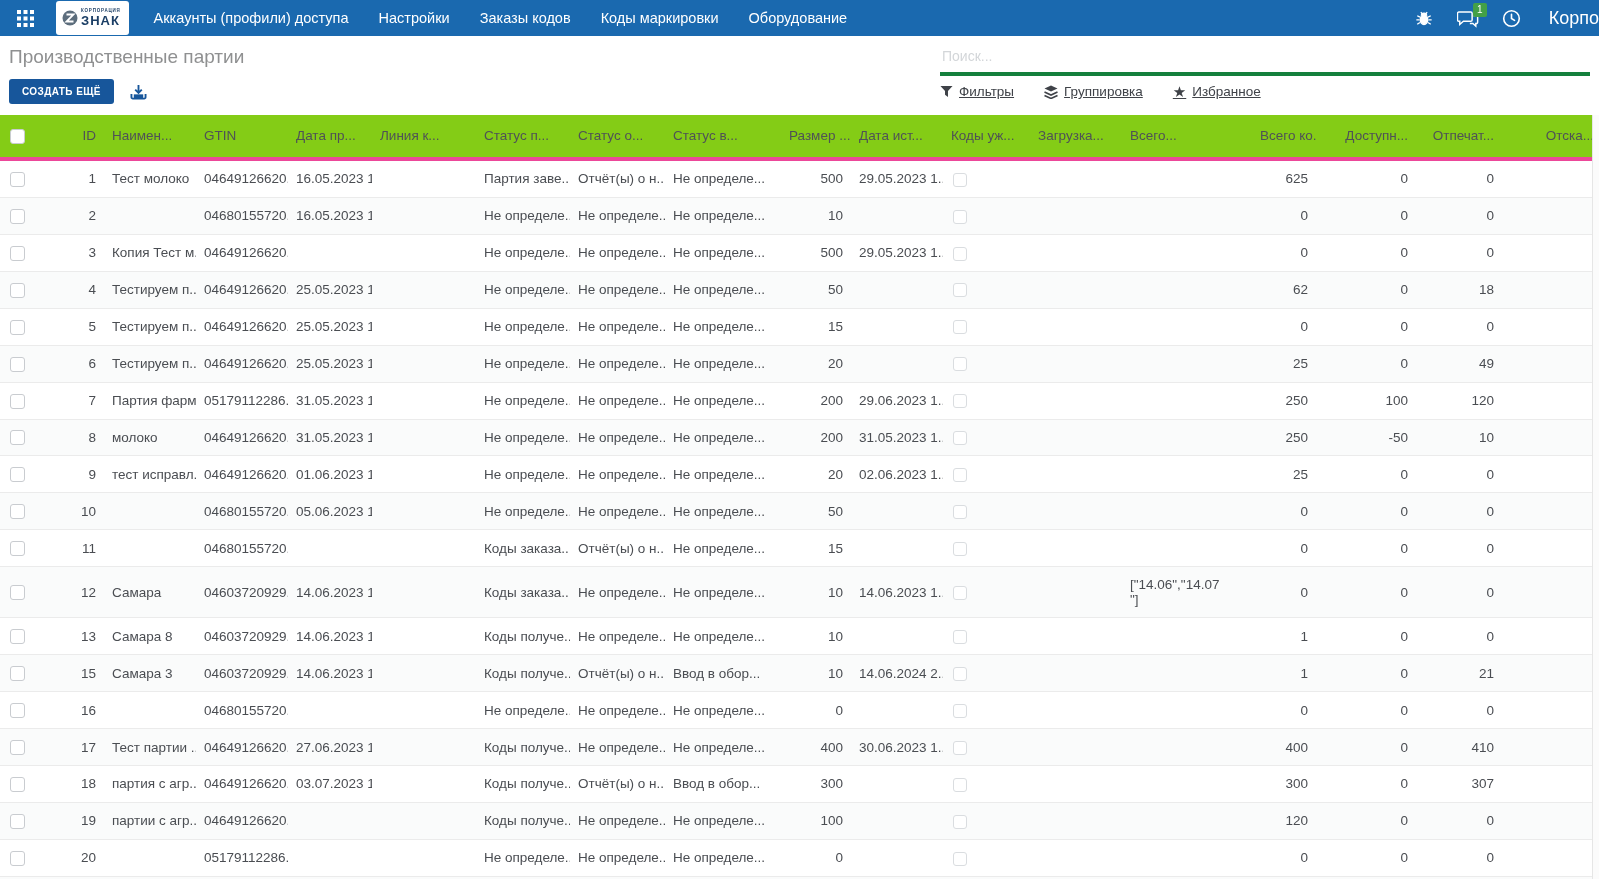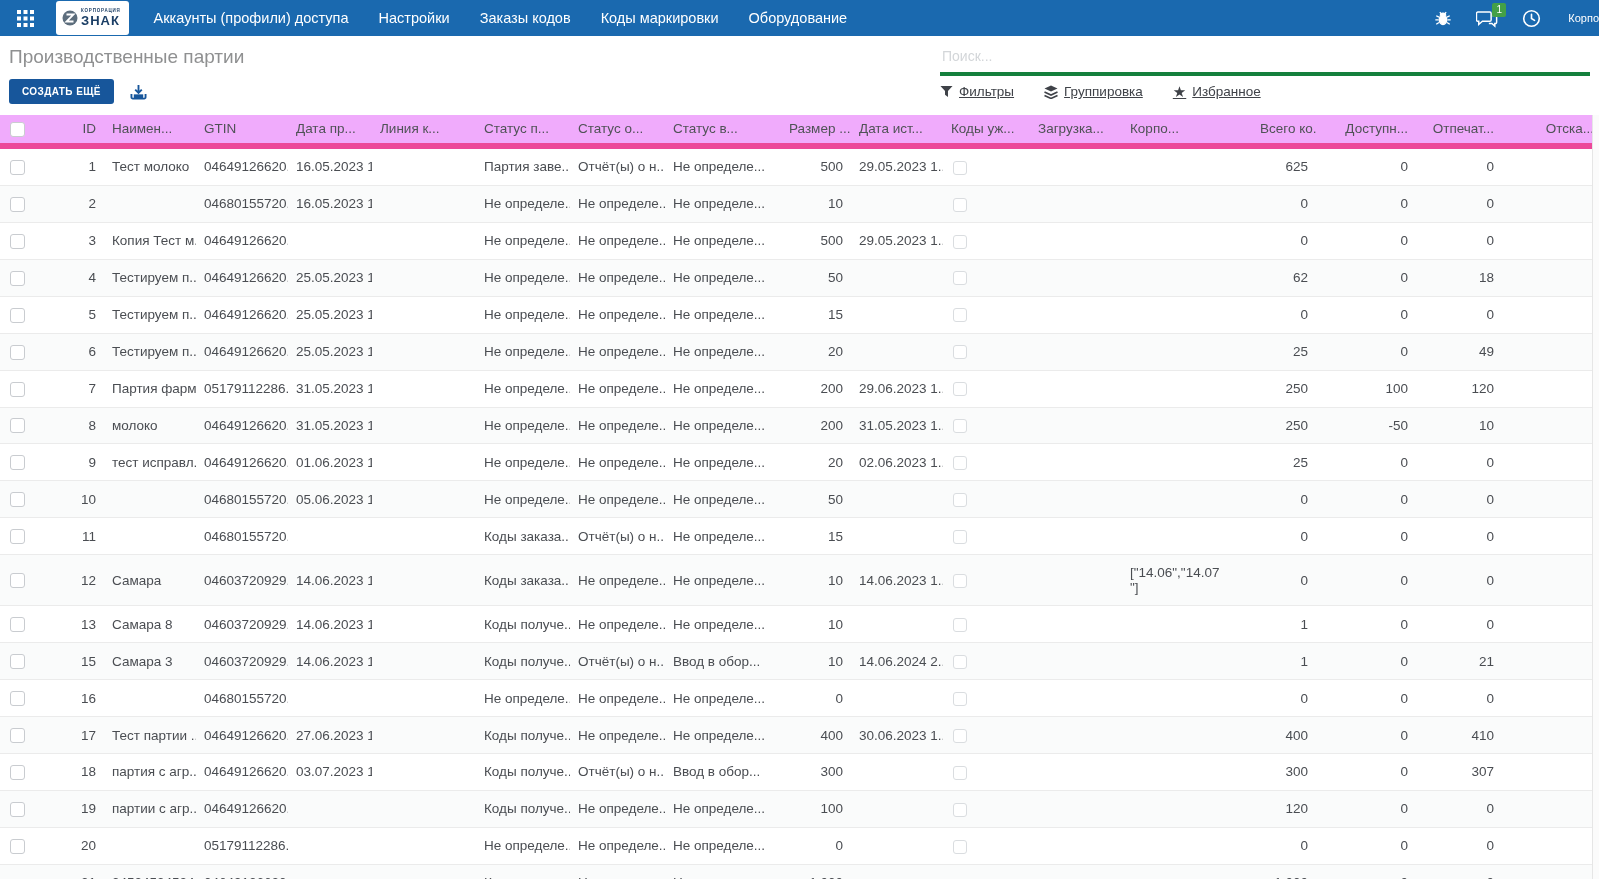--- a/index.html
+++ b/index.html
@@ -14,21 +14,21 @@
           display:flex; align-items:center; gap:3px; }
   .logo-txt { display:flex; flex-direction:column; line-height:1; }
   .logo-sub { font-size:4.5px; color:#1c3f66; letter-spacing:.8px; font-weight:bold; }
   .logo-brand { font-size:13px; font-weight:bold; color:#1c3f66; letter-spacing:1px; }
   .nav-menu { display:flex; align-items:center; height:36px; }
   .nav-item { padding:0 15px; font-size:14.5px; line-height:36px; cursor:pointer; }
   .nav-right { margin-left:auto; display:flex; align-items:center; gap:10px; padding-right:0; }
   .nav-ic { width:34px; height:36px; display:flex; align-items:center; justify-content:center; cursor:pointer; position:relative; }
   .badge { position:absolute; top:3px; right:-2px; background:#43a047; color:#fff; font-size:10px;
            line-height:14px; min-width:14px; text-align:center; border-radius:2px; padding:0 2px; }
-  .nav-user { font-size:11px; padding-left:10px; }
+  .nav-user { font-size:18px; padding-left:10px; }
 
   
   .page-head { position:relative; height:79px; background:#fff; }
   .page-title { position:absolute; left:9px; top:10px; font-size:19px; color:#8f9091; }
   .create-row { position:absolute; left:9px; top:43px; display:flex; align-items:center; gap:16px; }
   .btn-primary { background:#17569b; color:#fff; border:none; border-radius:3px; font-size:10px;
                  font-weight:bold; letter-spacing:.4px; padding:7px 13px; cursor:pointer;
                  font-family:"Liberation Sans",sans-serif;text-align:center; }
   .dl-btn { cursor:pointer; display:flex; align-items:center; }
   .search-box { position:absolute; left:940px; top:6px; width:650px; }
@@ -36,22 +36,22 @@
                       font-size:14px; padding:6px 2px 8px 2px; color:#454545;
                       font-family:"Liberation Sans",sans-serif; }
   .search-box input::placeholder { color:#d3d6d9; }
   .toolbar { position:absolute; left:940px; top:48px; display:flex; align-items:center; gap:30px; }
   .tool-btn { display:flex; align-items:center; gap:6px; font-size:13.5px; color:#3f4248; cursor:pointer;text-decoration:underline; }
   .tool-btn .star { font-size:15px; line-height:1; color:#3f4248; }
 
   
   .table-wrap { position:relative; width:1599px; height:764px; overflow:hidden; }
   table { border-collapse:collapse; table-layout:fixed; width:1602px; font-size:13.5px; color:#4a4d52; }
-  thead th { background:#f0abfc; color:#4f5256; font-weight:normal; text-align:left;
-             padding:6px 8px; border-bottom:6px solid #ec4899; cursor:pointer;
+  thead th { background:#84cc16; color:#4f5256; font-weight:normal; text-align:left;
+             padding:13px 8px; border-bottom:4px solid #ec4899; cursor:pointer;
              overflow:hidden; white-space:nowrap; }
   thead th.num { text-align:right; }
   tbody td { padding:10px 8px; border-bottom:1px solid #ebebeb; overflow:hidden; white-space:nowrap; }
   tbody td.num { text-align:right; }
   tbody td.pre { white-space:pre-line; }
   tbody tr:nth-child(even) { background:#fafbfb; }
   .checkbox { display:inline-block; width:15px; height:15px; border:1px solid #c9ccd0;
               border-radius:3px; background:#fff; vertical-align:middle; cursor:pointer; margin-left:2px; }
   .checkbox.light { width:14px; height:14px; border-color:#dadde0; }
   .scroll-strip { position:absolute; right:0; top:0; bottom:0; width:7px; background:#fbfbfb;
@@ -184,21 +184,21 @@
           <th>GTIN</th>
           <th>Дата пр...</th>
           <th>Линия к...</th>
           <th>Статус п...</th>
           <th>Статус о...</th>
           <th>Статус в...</th>
           <th class="num">Размер ...</th>
           <th>Дата ист...</th>
           <th>Коды уж...</th>
           <th>Загрузка...</th>
-          <th>Корпо...</th>
+          <th>Всего...</th>
           <th class="num">Всего ко...</th>
           <th class="num">Доступн...</th>
           <th class="num">Отпечат...</th>
           <th class="num">Отска...</th>
         </tr>
       </thead>
     <tbody id="body-rows">
         <tr>
           <td><span class="checkbox"></span></td>
           <td class="num">1</td>

